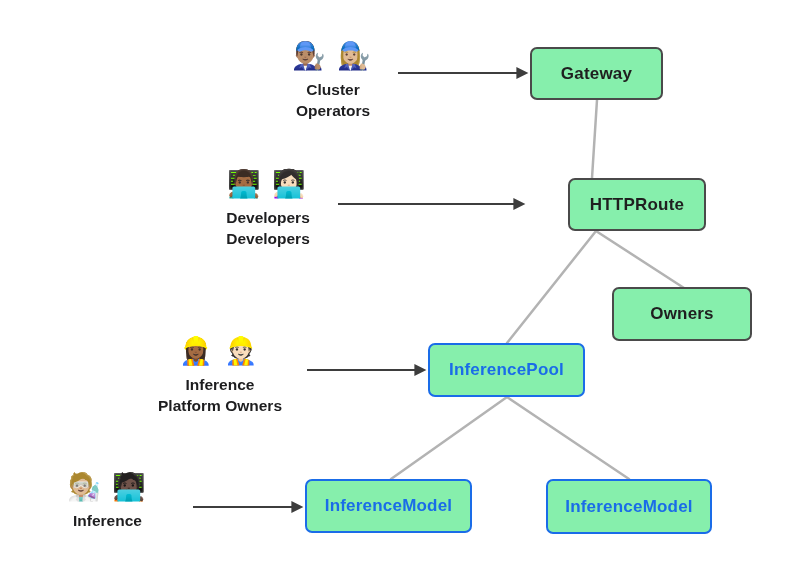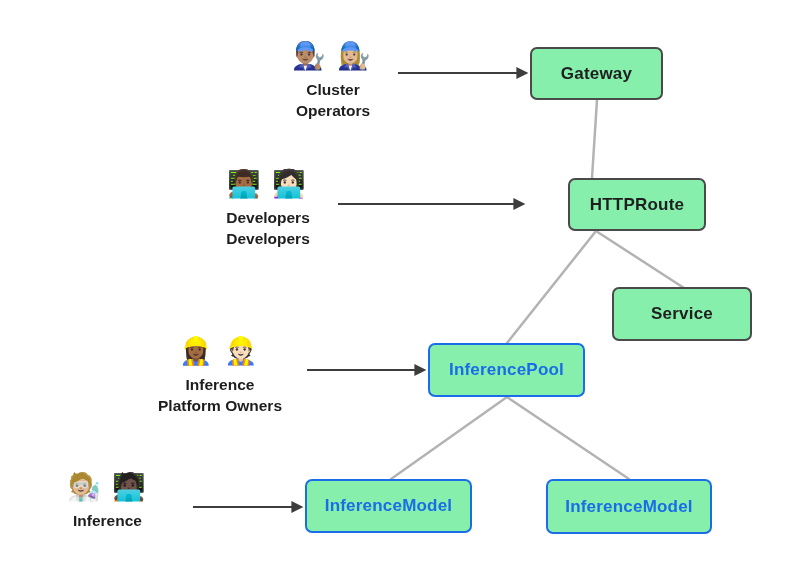--- a/index.html
+++ b/index.html
@@ -143,18 +143,18 @@
 
   <div class="persona" id="persona-inference-workload-owners">
     <div class="persona-icons">🧑🏼‍🔬 🧑🏿‍💻</div>
     <div class="persona-label">
       <span>Inference</span>
     </div>
   </div>
 
   <div class="node dark" id="node-gateway">Gateway</div>
   <div class="node dark" id="node-httproute">HTTPRoute</div>
-  <div class="node dark" id="node-service">Service</div>
+  <div class="node dark" id="node-service">Owners</div>
   <div class="node blue" id="node-inferencepool">InferencePool</div>
   <div class="node blue" id="node-inferencemodel-1">InferenceModel</div>
   <div class="node blue" id="node-inferencemodel-2">InferenceModel</div>
 
 </div>
 
 </body></html>

